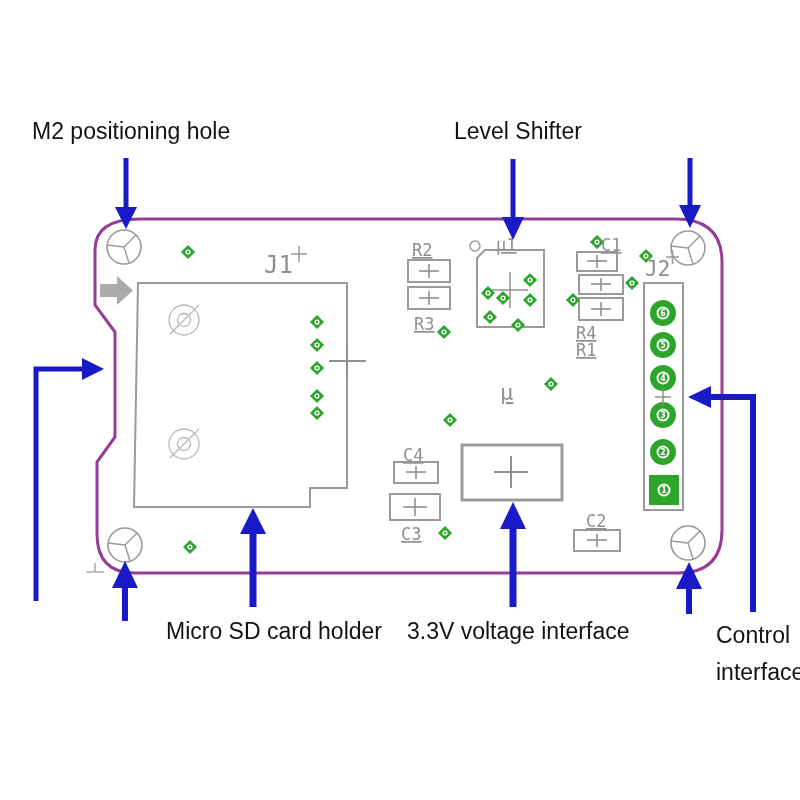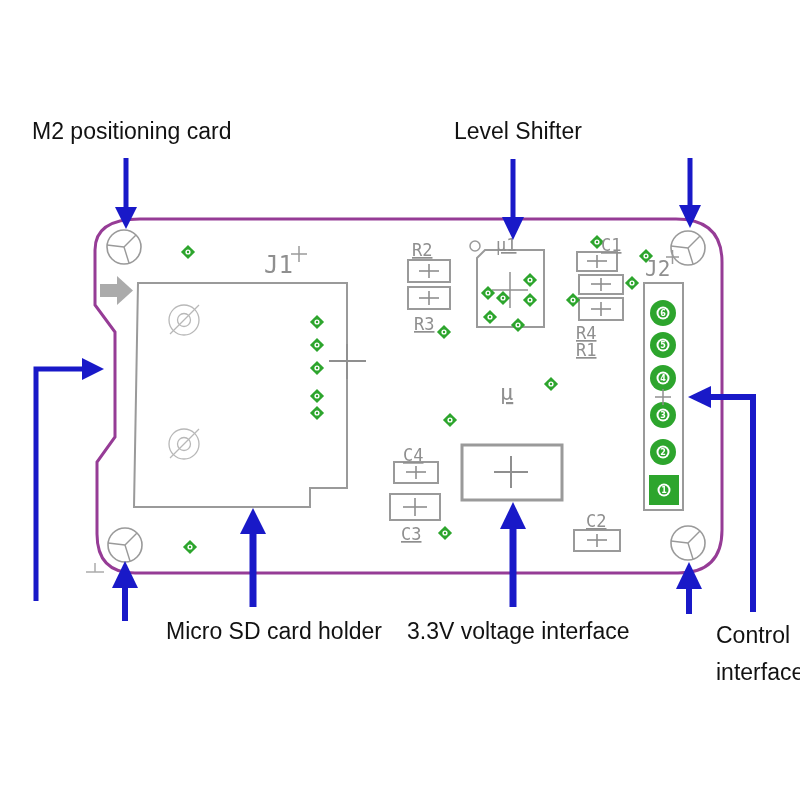--- a/index.html
+++ b/index.html
@@ -235,21 +235,21 @@
       <line x1="125" y1="621" x2="125" y2="584" stroke-width="6"></line>
       <polygon points="112,588 138,588 125,561" stroke="none"></polygon>
     </g>
     <g>
       <line x1="689" y1="614" x2="689" y2="586" stroke-width="6"></line>
       <polygon points="676,589 702,589 689,562" stroke="none"></polygon>
     </g>
   </g>
 </svg>
 
-  <div class="ann" style="left:32px;top:118px;">M2 positioning card</div>
+  <div class="ann" style="left:32px;top:118px;">M2 positioning hole</div>
   <div class="ann" style="left:166px;top:618px;">Micro SD card holder</div>
   <div class="ann" style="left:454px;top:118px;">Level Shifter</div>
   <div class="ann" style="left:407px;top:618px;">3.3V voltage interface</div>
   <div class="ann" style="left:716px;top:617px;line-height:37px;">
     <span>Control</span>
     <span>interface</span>
   </div>
 
 </div>
 

